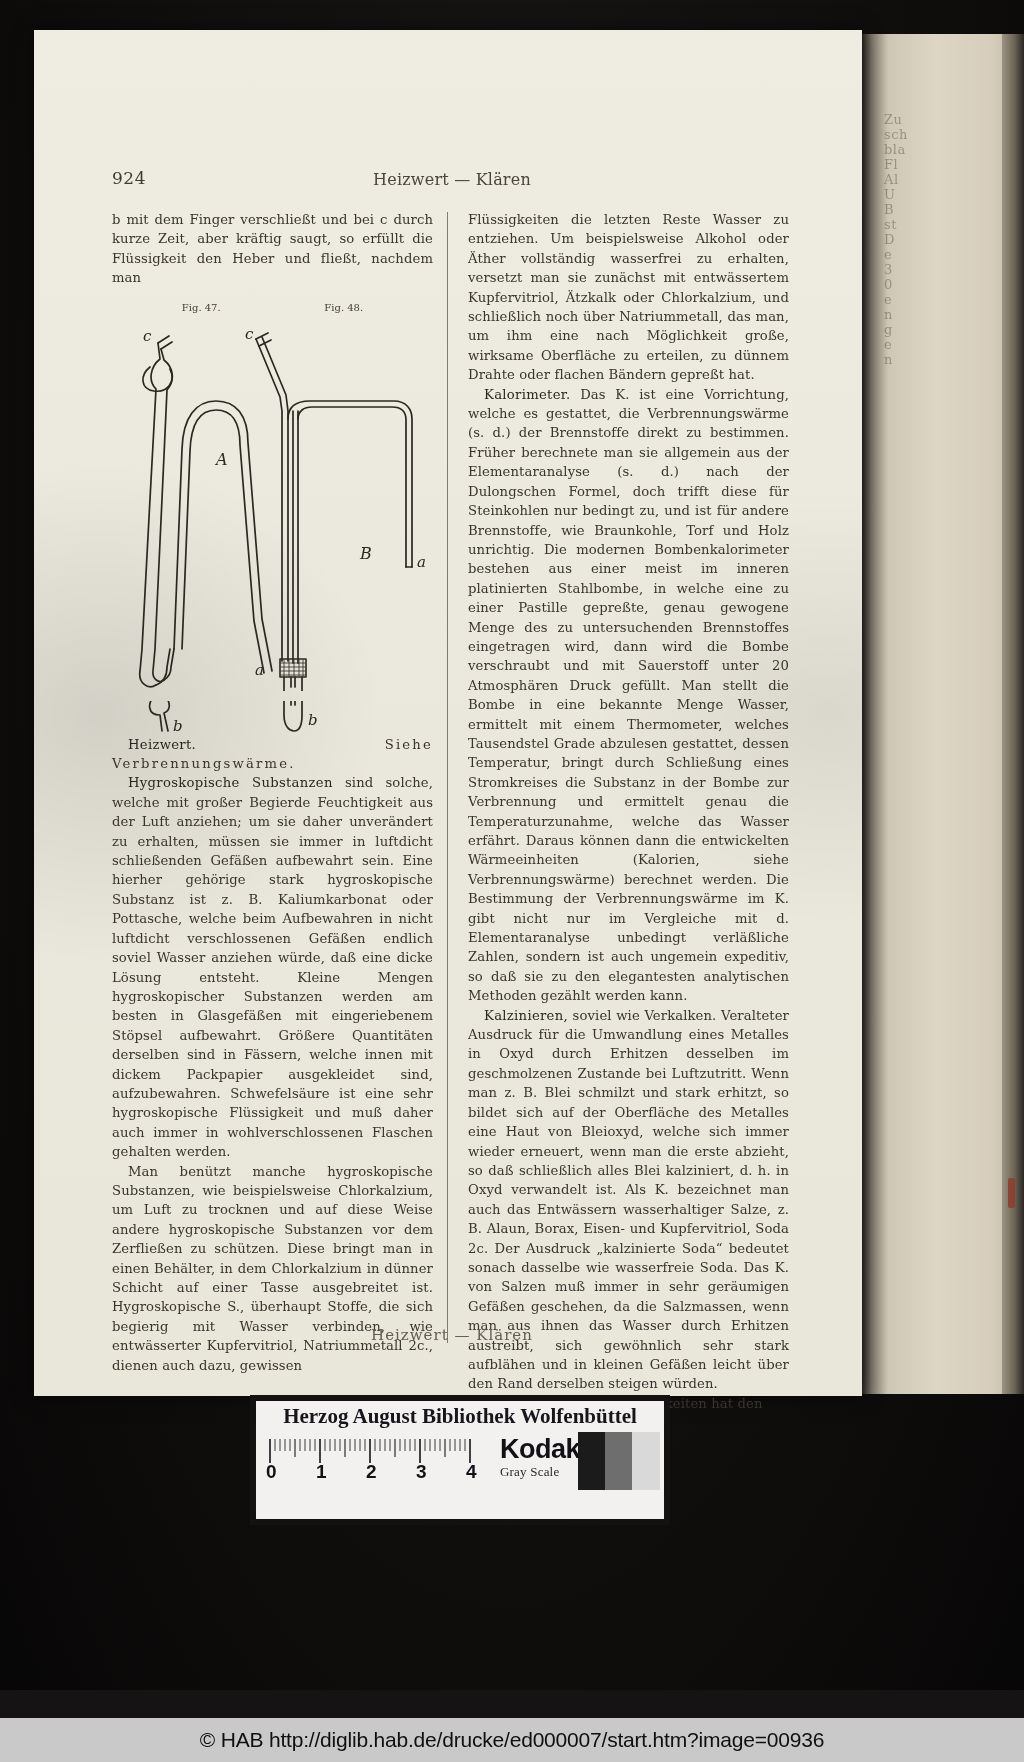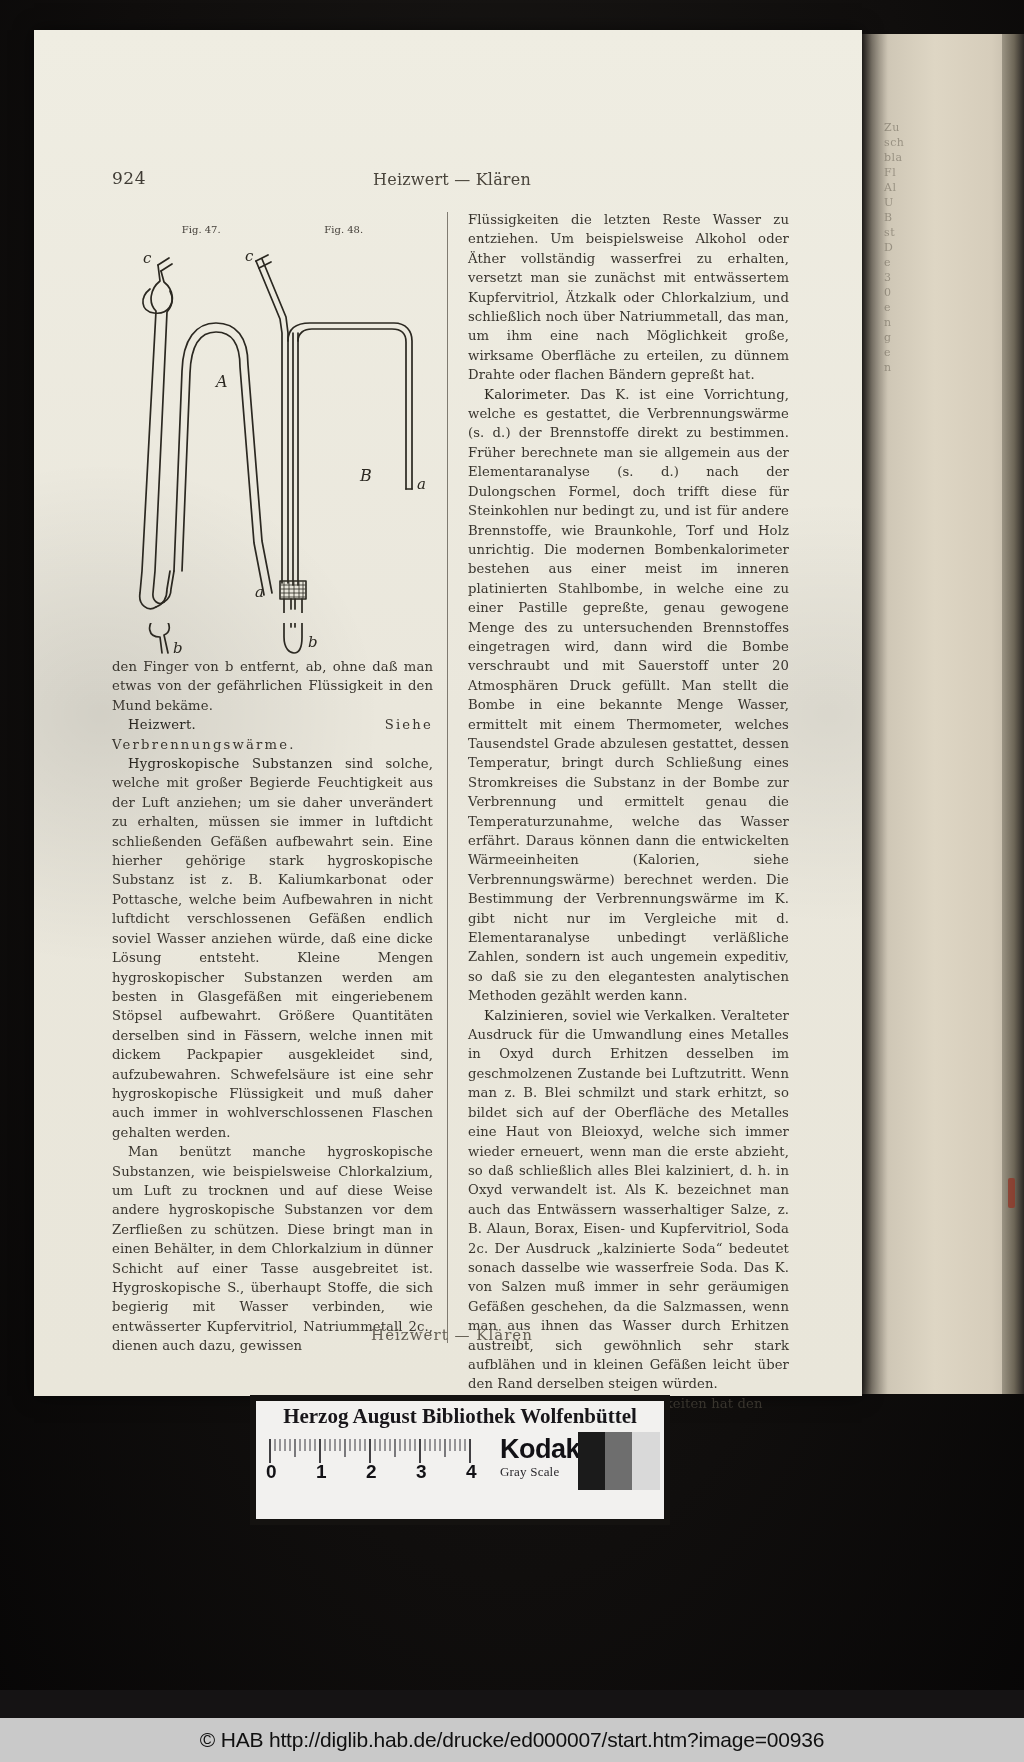--- a/index.html
+++ b/index.html
@@ -15,22 +15,22 @@
     position:absolute;inset:0;
     background:
       radial-gradient(ellipse at 50% 30%, #1a1816 0%, #100e0d 60%, #070606 100%);
   }
   
   .facing-page{
     position:absolute;left:862px;top:34px;width:162px;height:1360px;
     background:linear-gradient(90deg,#2a2622 0%,#7d766a 6%,#cfc7b6 16%,#ded6c4 45%,#d6cdbb 80%,#b9b1a1 100%);
   }
   .facing-text{
-    position:absolute;left:884px;top:120px;width:60px;height:520px;
-    color:#6b6457;font-size:11px;line-height:15px;
+    position:absolute;left:884px;top:112px;width:60px;height:520px;
+    color:#6b6457;font-size:13px;line-height:15px;
     font-family:"DejaVu Serif", serif;
     opacity:.55;letter-spacing:.5px;word-break:break-all;
   }
   .facing-edge{
     position:absolute;left:1002px;top:34px;width:22px;height:1360px;
     background:linear-gradient(90deg,#9b9484 0%,#6d6657 55%,#2b2724 100%);
   }
   .red-mark{
     position:absolute;left:1008px;top:1178px;width:7px;height:30px;
     background:#8d3b2c;border-radius:2px;opacity:.85;
@@ -202,20 +202,21 @@
 
     <div class="folio-row">
       <div class="folio-number">924</div>
       <div class="running-head fraktur">Heizwert — Klären</div>
     </div>
 
     <div class="columns">
 
       <div class="col col-left">
 
+        <p class="body fraktur">b mit dem Finger verschließt und bei c durch kurze Zeit, aber kräftig saugt, so erfüllt die Flüssigkeit den Heber und fließt, nachdem man</p>
 
         <div class="figure-block">
           <div class="fig-captions">
             <span>Fig. 47.</span>
             <span>Fig. 48.</span>
           </div>
           <div class="fig-art">
             <svg width="321" height="372" viewBox="0 0 321 372" xmlns="http://www.w3.org/2000/svg">
               <g fill="none" stroke="#2b2821" stroke-width="1.7" stroke-linecap="round" stroke-linejoin="round">
 
@@ -279,21 +280,20 @@
               <path d="M172 -6 L172 14 C172 26 178 30 182 30 C186 30 190 26 190 14 L190 -6"></path>
               <path d="M179 -6 L179 4 M183 -6 L183 4"></path>
             </g>
             <g font-family="DejaVu Serif, serif" font-style="italic" font-size="15" fill="#2b2821">
               <text x="61" y="30">b</text>
               <text x="196" y="24">b</text>
             </g>
           </svg>
         </div>
 
-        <p class="body fraktur">den Finger von b entfernt, ab, ohne daß man etwas von der gefährlichen Flüssigkeit in den Mund bekäme.</p>
 
         <p class="body fraktur" style="text-indent:16px;"><span class="entry-head">Heizwert.</span><span class="spaced"> Siehe Verbrennungswärme.</span></p>
 
         <p class="body fraktur" style="text-indent:16px;"><span class="entry-head">Hygroskopische Substanzen</span><span> sind solche, welche mit großer Begierde Feuchtigkeit aus der Luft anziehen; um sie daher unverändert zu erhalten, müssen sie immer in luftdicht schließenden Gefäßen aufbewahrt sein. Eine hierher gehörige stark hygroskopische Substanz ist z. B. Kaliumkarbonat oder Pottasche, welche beim Aufbewahren in nicht luftdicht verschlossenen Gefäßen endlich soviel Wasser anziehen würde, daß eine dicke Lösung entsteht. Kleine Mengen hygroskopischer Substanzen werden am besten in Glasgefäßen mit eingeriebenem Stöpsel aufbewahrt. Größere Quantitäten derselben sind in Fässern, welche innen mit dickem Packpapier ausgekleidet sind, aufzubewahren. Schwefelsäure ist eine sehr hygroskopische Flüssigkeit und muß daher auch immer in wohlverschlossenen Flaschen gehalten werden.</span></p>
 
         <p class="body fraktur" style="text-indent:16px;">Man benützt manche hygroskopische Substanzen, wie beispielsweise Chlorkalzium, um Luft zu trocknen und auf diese Weise andere hygroskopische Substanzen vor dem Zerfließen zu schützen. Diese bringt man in einen Behälter, in dem Chlorkalzium in dünner Schicht auf einer Tasse ausgebreitet ist. Hygroskopische S., überhaupt Stoffe, die sich begierig mit Wasser verbinden, wie entwässerter Kupfervitriol, Natriummetall 2c., dienen auch dazu, gewissen</p>
       </div>
 
       <div class="col-rule"></div>
 

